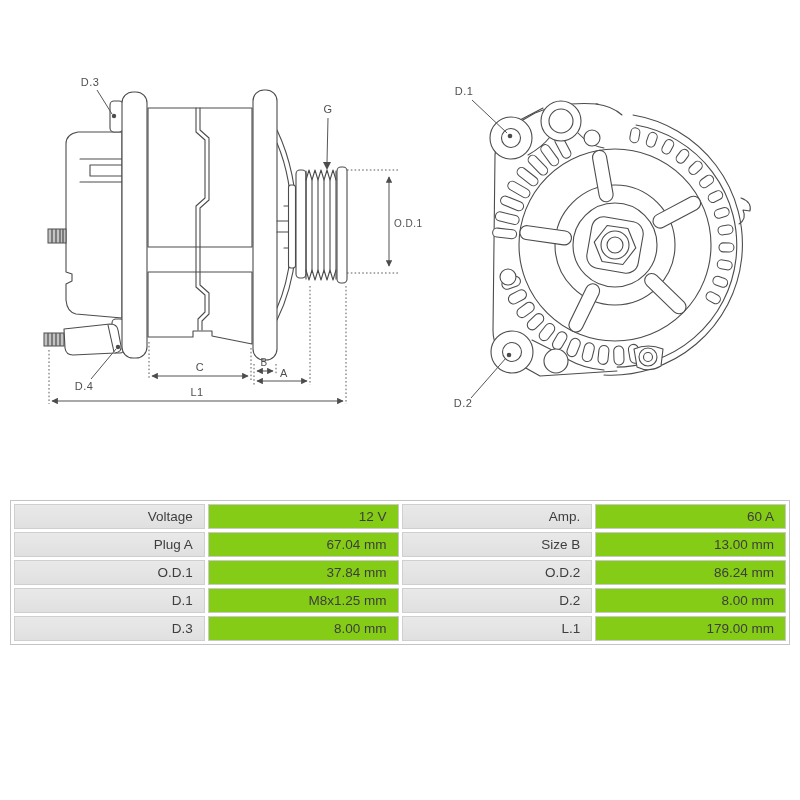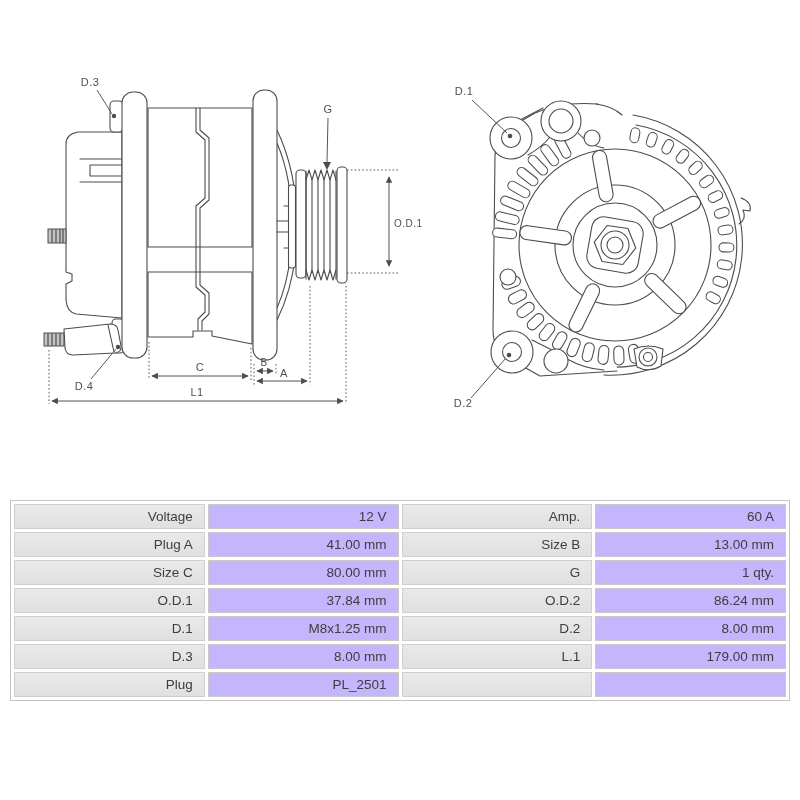--- a/index.html
+++ b/index.html
@@ -15,21 +15,21 @@
   .lab{font-family:"Liberation Sans",sans-serif;font-size:11px;fill:#4f4f4f;letter-spacing:.5px;}
   .lab.small{font-size:10px;}
   .fillshape{fill:#4c4c4c;stroke:none;}
   .stud{fill:#c3c3c3;stroke:#4c4c4c;stroke-width:1;}
   .rib{stroke:#5e5e5e;stroke-width:1.4;}
   .vent rect{fill:#fff;stroke:#4c4c4c;stroke-width:1.05;}
   
   #spec-table{position:absolute;left:10px;top:500px;width:780px;border-collapse:separate;border-spacing:3px;background:#fff;border:1px solid #c4c4c4;table-layout:fixed;}
   #spec-table td{height:23px;font-size:13.5px;color:#3e3e3e;text-align:right;padding:0 11px 0 4px;vertical-align:middle;white-space:nowrap;overflow:hidden;}
   #spec-table td.lbl{background:linear-gradient(#e9e9e9,#e0e0e0);border:1px solid #cfcfcf;}
-  #spec-table td.val{background:#c4b5fd;border:1px solid #c9c9c9;}
+  #spec-table td.val{background:#84cc16;border:1px solid #c9c9c9;}
 </style>
 </head>
 <body>
 
 <div id="stage">
 
   <svg style="left:28px;top:58px;" width="396" height="352" viewBox="28 58 396 352">
     <defs>
       <marker id="ah" viewBox="0 0 10 10" refX="9" refY="5" markerWidth="6.5" markerHeight="6.5" orient="auto-start-reverse">
         <path d="M0,0 L10,5 L0,10 Z" fill="#4c4c4c"></path>
@@ -209,49 +209,37 @@
   <table id="spec-table">
     <tbody>
       <tr>
         <td class="lbl">Voltage</td>
         <td class="val">12 V</td>
         <td class="lbl">Amp.</td>
         <td class="val">60 A</td>
       </tr>
       <tr>
         <td class="lbl">Plug A</td>
-        <td class="val">41.00 mm</td>
+        <td class="val">67.04 mm</td>
         <td class="lbl">Size B</td>
         <td class="val">13.00 mm</td>
-      </tr>
-      <tr>
-        <td class="lbl">Size C</td>
-        <td class="val">80.00 mm</td>
-        <td class="lbl">G</td>
-        <td class="val">1 qty.</td>
       </tr>
       <tr>
         <td class="lbl">O.D.1</td>
         <td class="val">37.84 mm</td>
         <td class="lbl">O.D.2</td>
         <td class="val">86.24 mm</td>
       </tr>
       <tr>
         <td class="lbl">D.1</td>
         <td class="val">M8x1.25 mm</td>
         <td class="lbl">D.2</td>
         <td class="val">8.00 mm</td>
       </tr>
       <tr>
         <td class="lbl">D.3</td>
         <td class="val">8.00 mm</td>
         <td class="lbl">L.1</td>
         <td class="val">179.00 mm</td>
       </tr>
-      <tr>
-        <td class="lbl">Plug</td>
-        <td class="val">PL_2501</td>
-        <td class="lbl"></td>
-        <td class="val"></td>
-      </tr>
     </tbody>
   </table>
 </div>
 
 </body></html>

